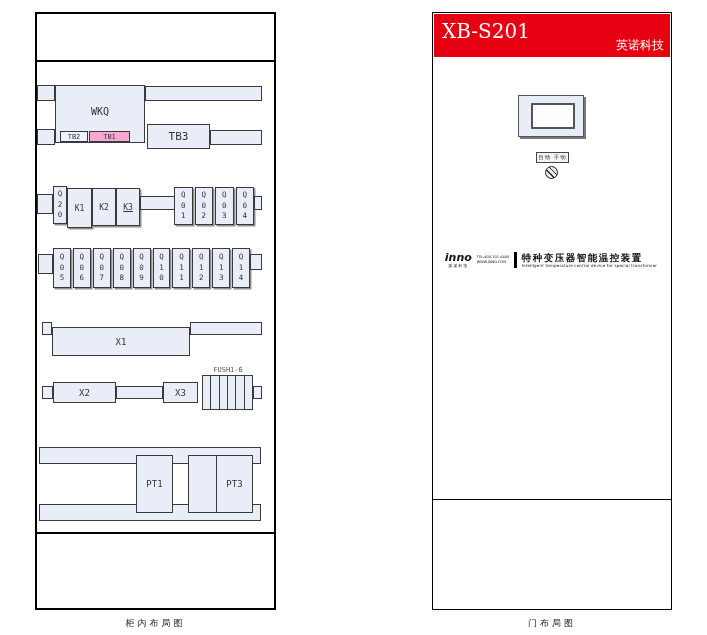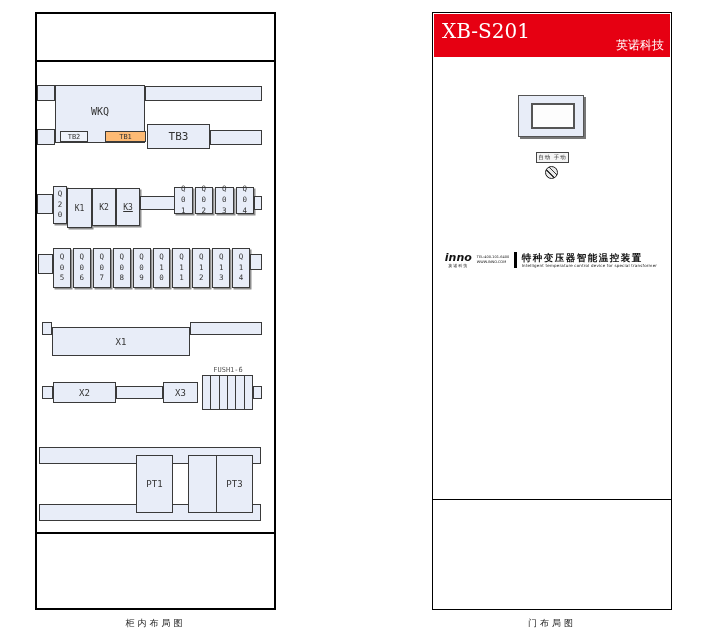--- a/index.html
+++ b/index.html
@@ -64,21 +64,21 @@
 
     <div class="abs rail" style="left:0;top:71px;width:18px;height:16px;"></div>
     <div class="abs blk" style="left:18px;top:71px;width:90px;height:58px;align-items:flex-start;">
       <span style="margin-top:20px;font-size:10px;">WKQ</span>
     </div>
     <div class="abs rail" style="left:108px;top:72px;width:117px;height:15px;"></div>
     <div class="abs rail" style="left:0;top:115px;width:18px;height:16px;"></div>
     <div class="abs blk lbl-sm" style="left:23px;top:117px;width:28px;height:11px;background:#eef2fa;">
       <span>TB2</span>
     </div>
-    <div class="abs blk lbl-sm" style="left:68px;top:117px;width:41px;height:11px;background:#fdba74;">
+    <div class="abs blk lbl-sm" style="left:52px;top:117px;width:41px;height:11px;background:#f9a8d4;">
       <span>TB1</span>
     </div>
     <div class="abs blk" style="left:110px;top:110px;width:63px;height:25px;border-width:1.5px;font-size:11px;z-index:2;">
       <span>TB3</span>
     </div>
     <div class="abs rail" style="left:173px;top:116px;width:52px;height:15px;"></div>
 
     <div class="abs rail" style="left:0;top:180px;width:16px;height:20px;"></div>
     <div class="abs blk shadow" style="left:16px;top:172px;width:14px;height:38px;">
       <span class="vt">Q20</span>
@@ -86,21 +86,21 @@
     <div class="abs blk shadow" style="left:30px;top:174px;width:25px;height:40px;">
       <span style="font-size:8px;">K1</span>
     </div>
     <div class="abs blk shadow" style="left:55px;top:174px;width:24px;height:38px;">
       <span style="font-size:8px;">K2</span>
     </div>
     <div class="abs blk shadow" style="left:79px;top:174px;width:24px;height:38px;">
       <span style="font-size:8px;text-decoration:underline;">K3</span>
     </div>
     <div class="abs rail" style="left:103px;top:182px;width:36px;height:14px;"></div>
-    <div class="abs" style="left:137px;top:173px;width:80px;height:27px;display:flex;gap:2px;">
+    <div class="abs" style="left:137px;top:173px;width:80px;height:38px;display:flex;gap:2px;">
       <div class="blk shadow" style="flex:1;">
           <span class="vt">Q01</span>
         </div>
       <div class="blk shadow" style="flex:1;">
           <span class="vt">Q02</span>
         </div>
       <div class="blk shadow" style="flex:1;">
           <span class="vt">Q03</span>
         </div>
       <div class="blk shadow" style="flex:1;">

